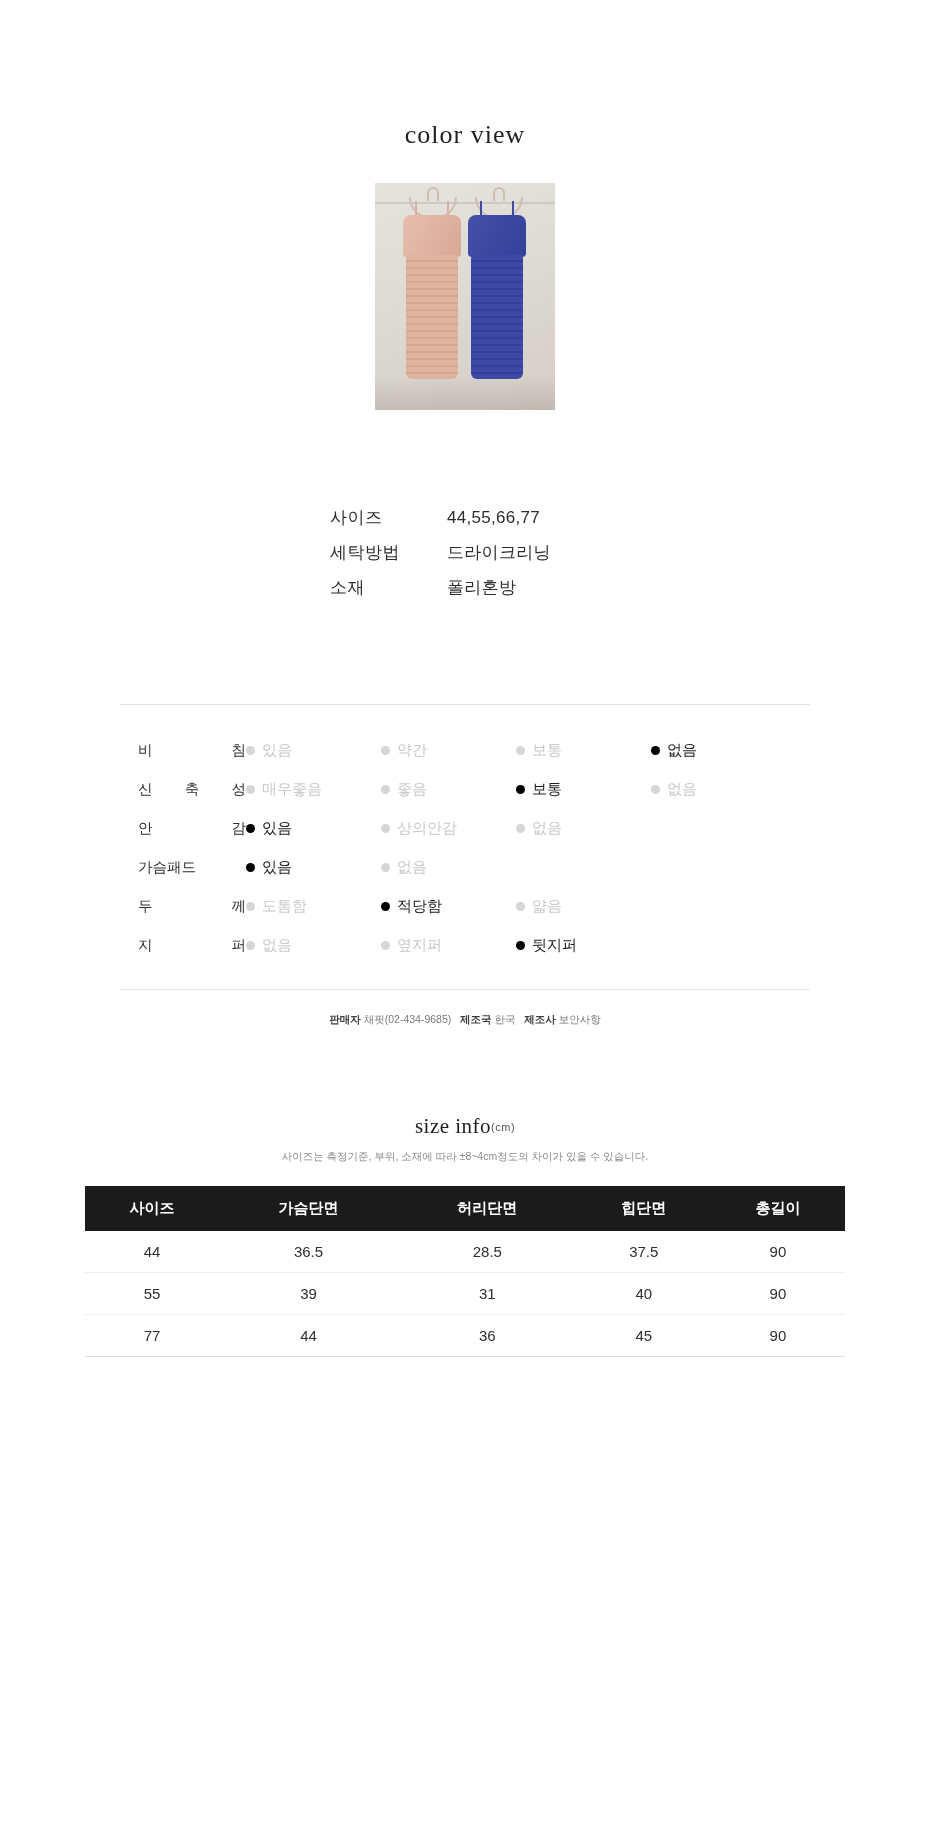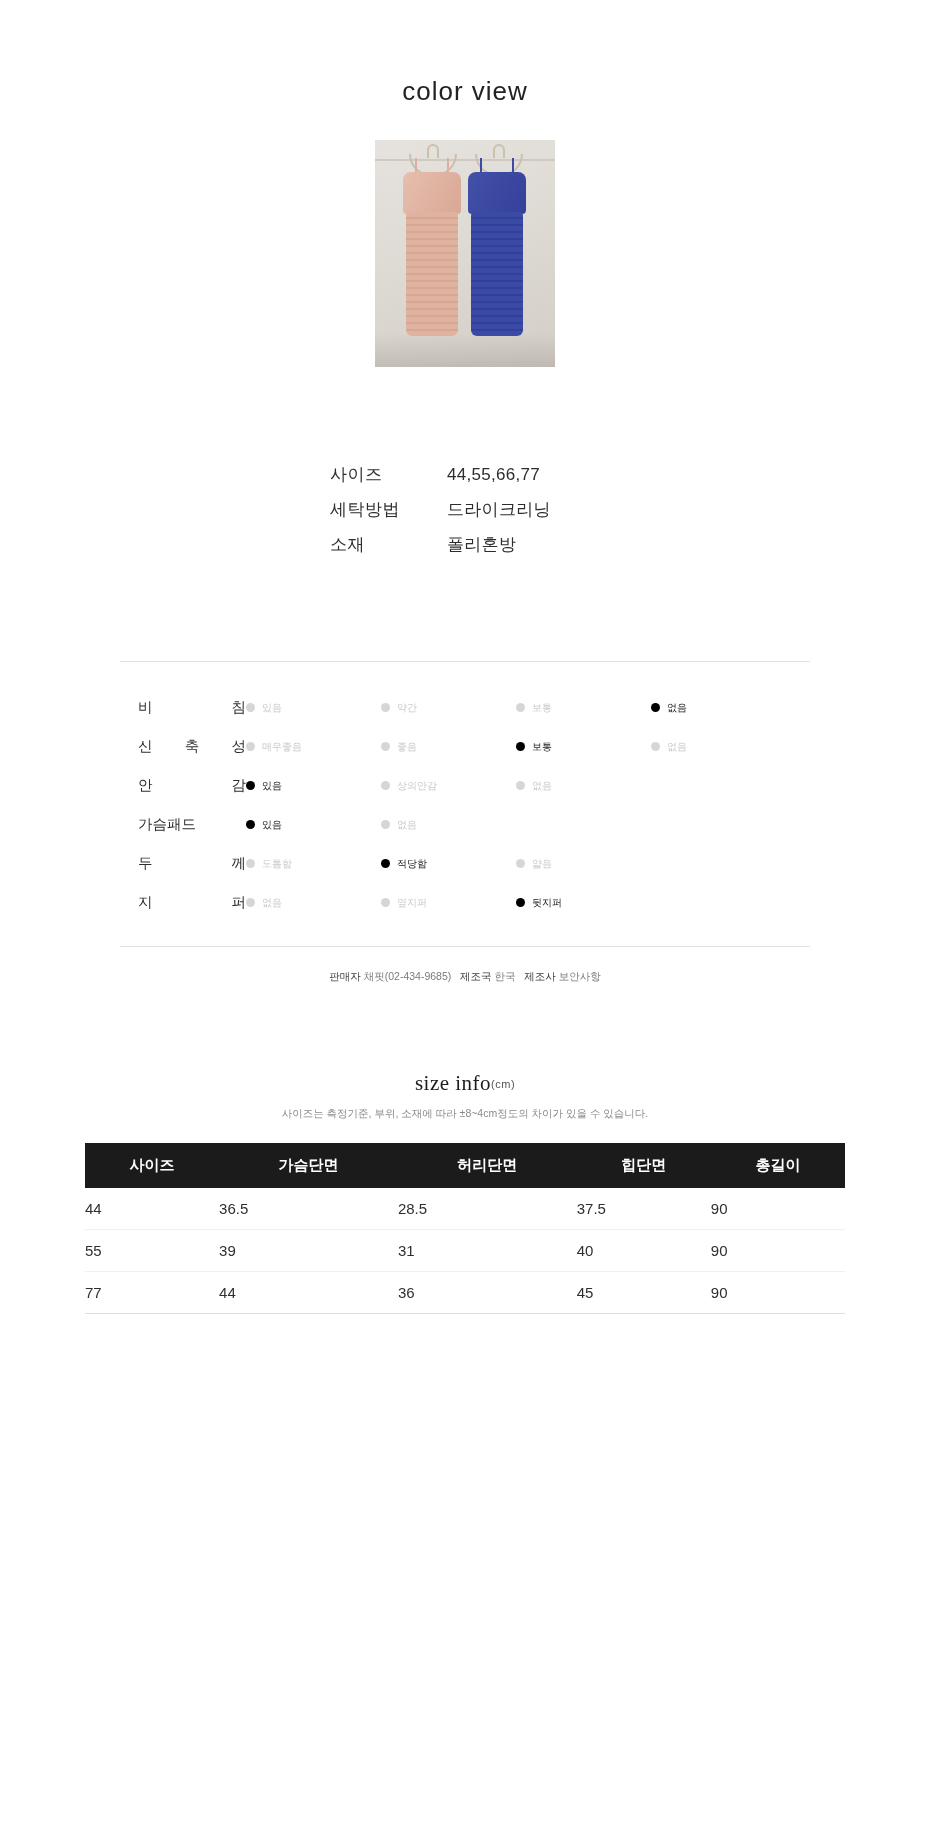--- a/index.html
+++ b/index.html
@@ -18,25 +18,25 @@
     width: 930px;
     min-height: 1836px;
     margin: 0 auto;
     position: relative;
     background: #fff;
   }
 
   
   .colorview-title {
     text-align: center;
-    font-family: Liberation Sans, sans-serif;
+    font-family: Liberation Serif, serif;
     font-size: 26px;
     letter-spacing: 1px;
     color: #222;
-    padding-top: 76px;
+    padding-top: 120px;
   }
   .photo-wrap {
     margin: 33px auto 0;
     width: 180px;
   }
   .photo {
     width: 180px;
     height: 227px;
     position: relative;
     overflow: hidden;
@@ -179,21 +179,21 @@
     padding-left: 18px;
     font-size: 14.5px;
     color: #2e2e2e;
     box-sizing: border-box;
     display: flex;
     justify-content: space-between;
   }
   .f-name span { display: inline-block; }
   .f-opt {
     width: 135px;
-    font-size: 10px;
+    font-size: 15px;
     display: flex;
     align-items: center;
     gap: 7px;
     color: #c9c9c9;
   }
   .f-opt.on { color: #1c1c1c; }
   .dot {
     width: 9px;
     height: 9px;
     border-radius: 50%;
@@ -203,21 +203,21 @@
   .f-opt.on .dot { background: #000; }
 
   .notice {
     margin: 20px auto 0;
     width: 700px;
     text-align: center;
     font-size: 10.5px;
     line-height: 1.75;
     color: #7a7a7a;
   }
-  .notice .b { font-weight: normal; color: #3d3d3d; }
+  .notice .b { font-weight: bold; color: #3d3d3d; }
 
   
   .size-title {
     text-align: center;
     margin-top: 86px;
     font-family: "Liberation Serif", serif;
     font-size: 21px;
     color: #1d1d1d;
     letter-spacing: .5px;
   }
@@ -240,20 +240,21 @@
     font-size: 15px;
   }
   table.size thead th {
     background: #1b1b1b;
     color: #ffffff;
     font-weight: bold;
     padding: 13px 0;
     font-size: 15px;
   }
   table.size tbody td {
+    text-align: center;
     padding: 12px 0;
     color: #2f2f2f;
     border-bottom: 1px solid #f0f0f0;
   }
   table.size tbody tr:last-child td {
     border-bottom: 1px solid #dedede;
   }
 </style>
 </head>
 <body>

